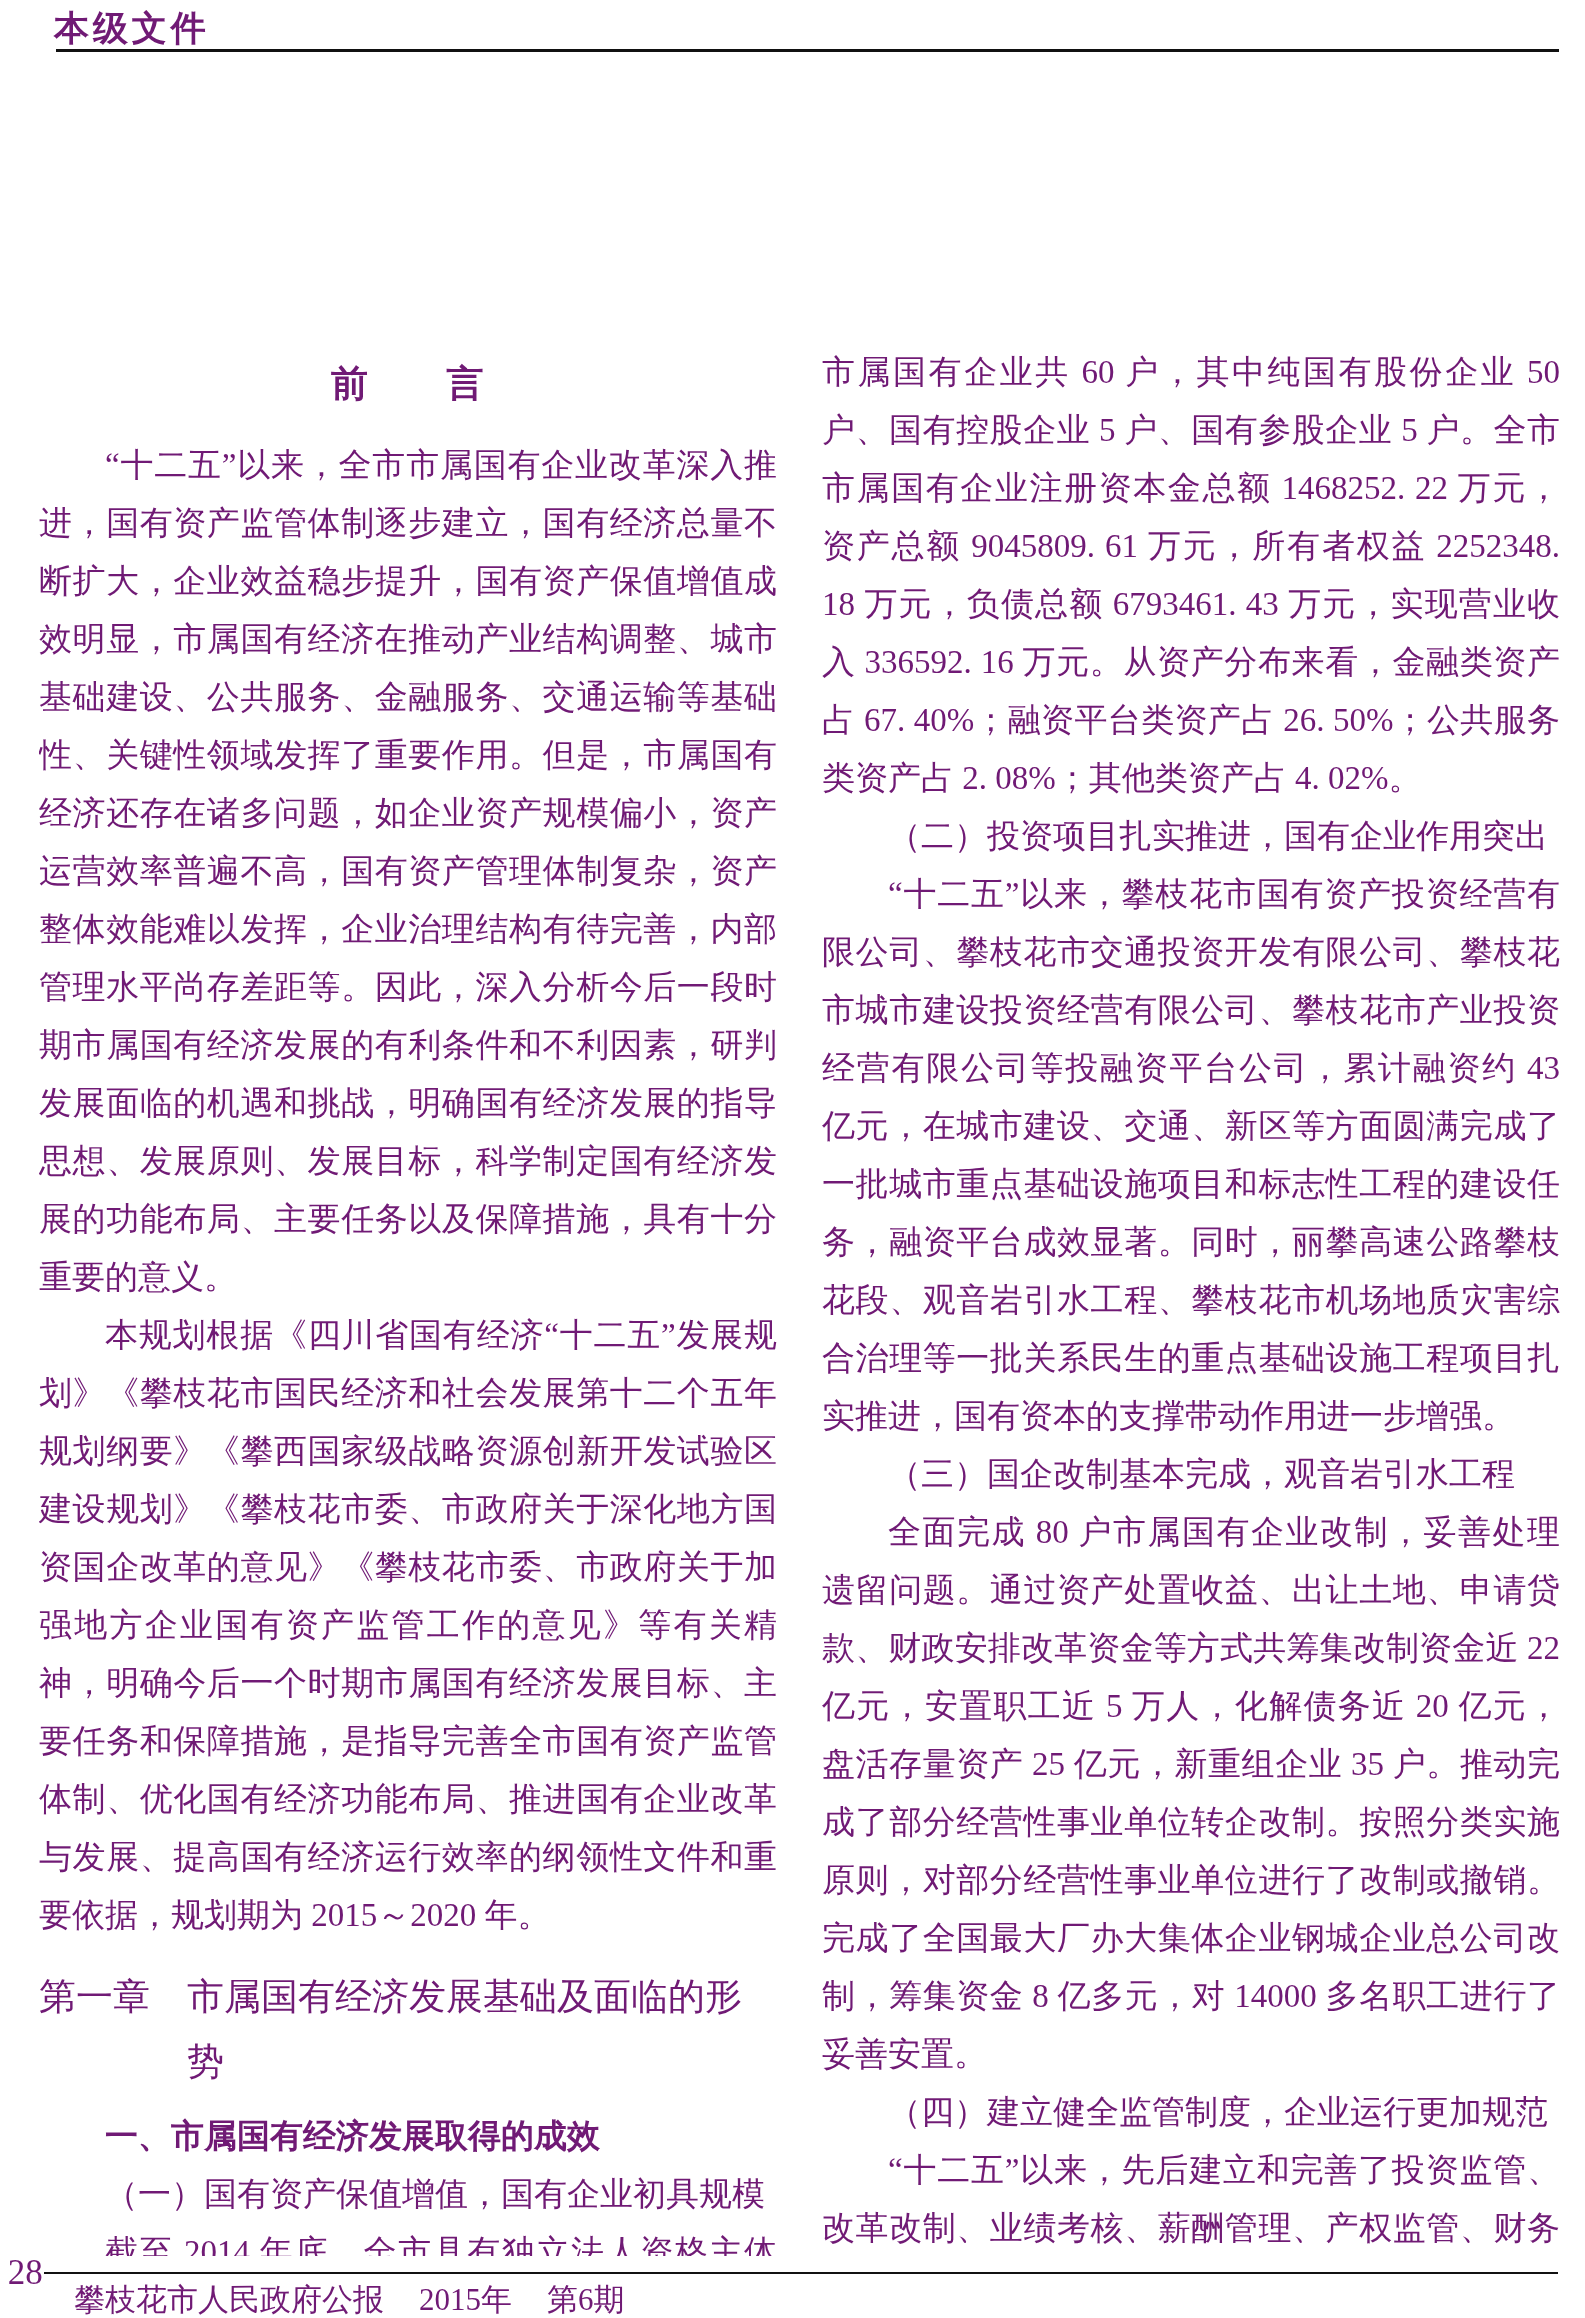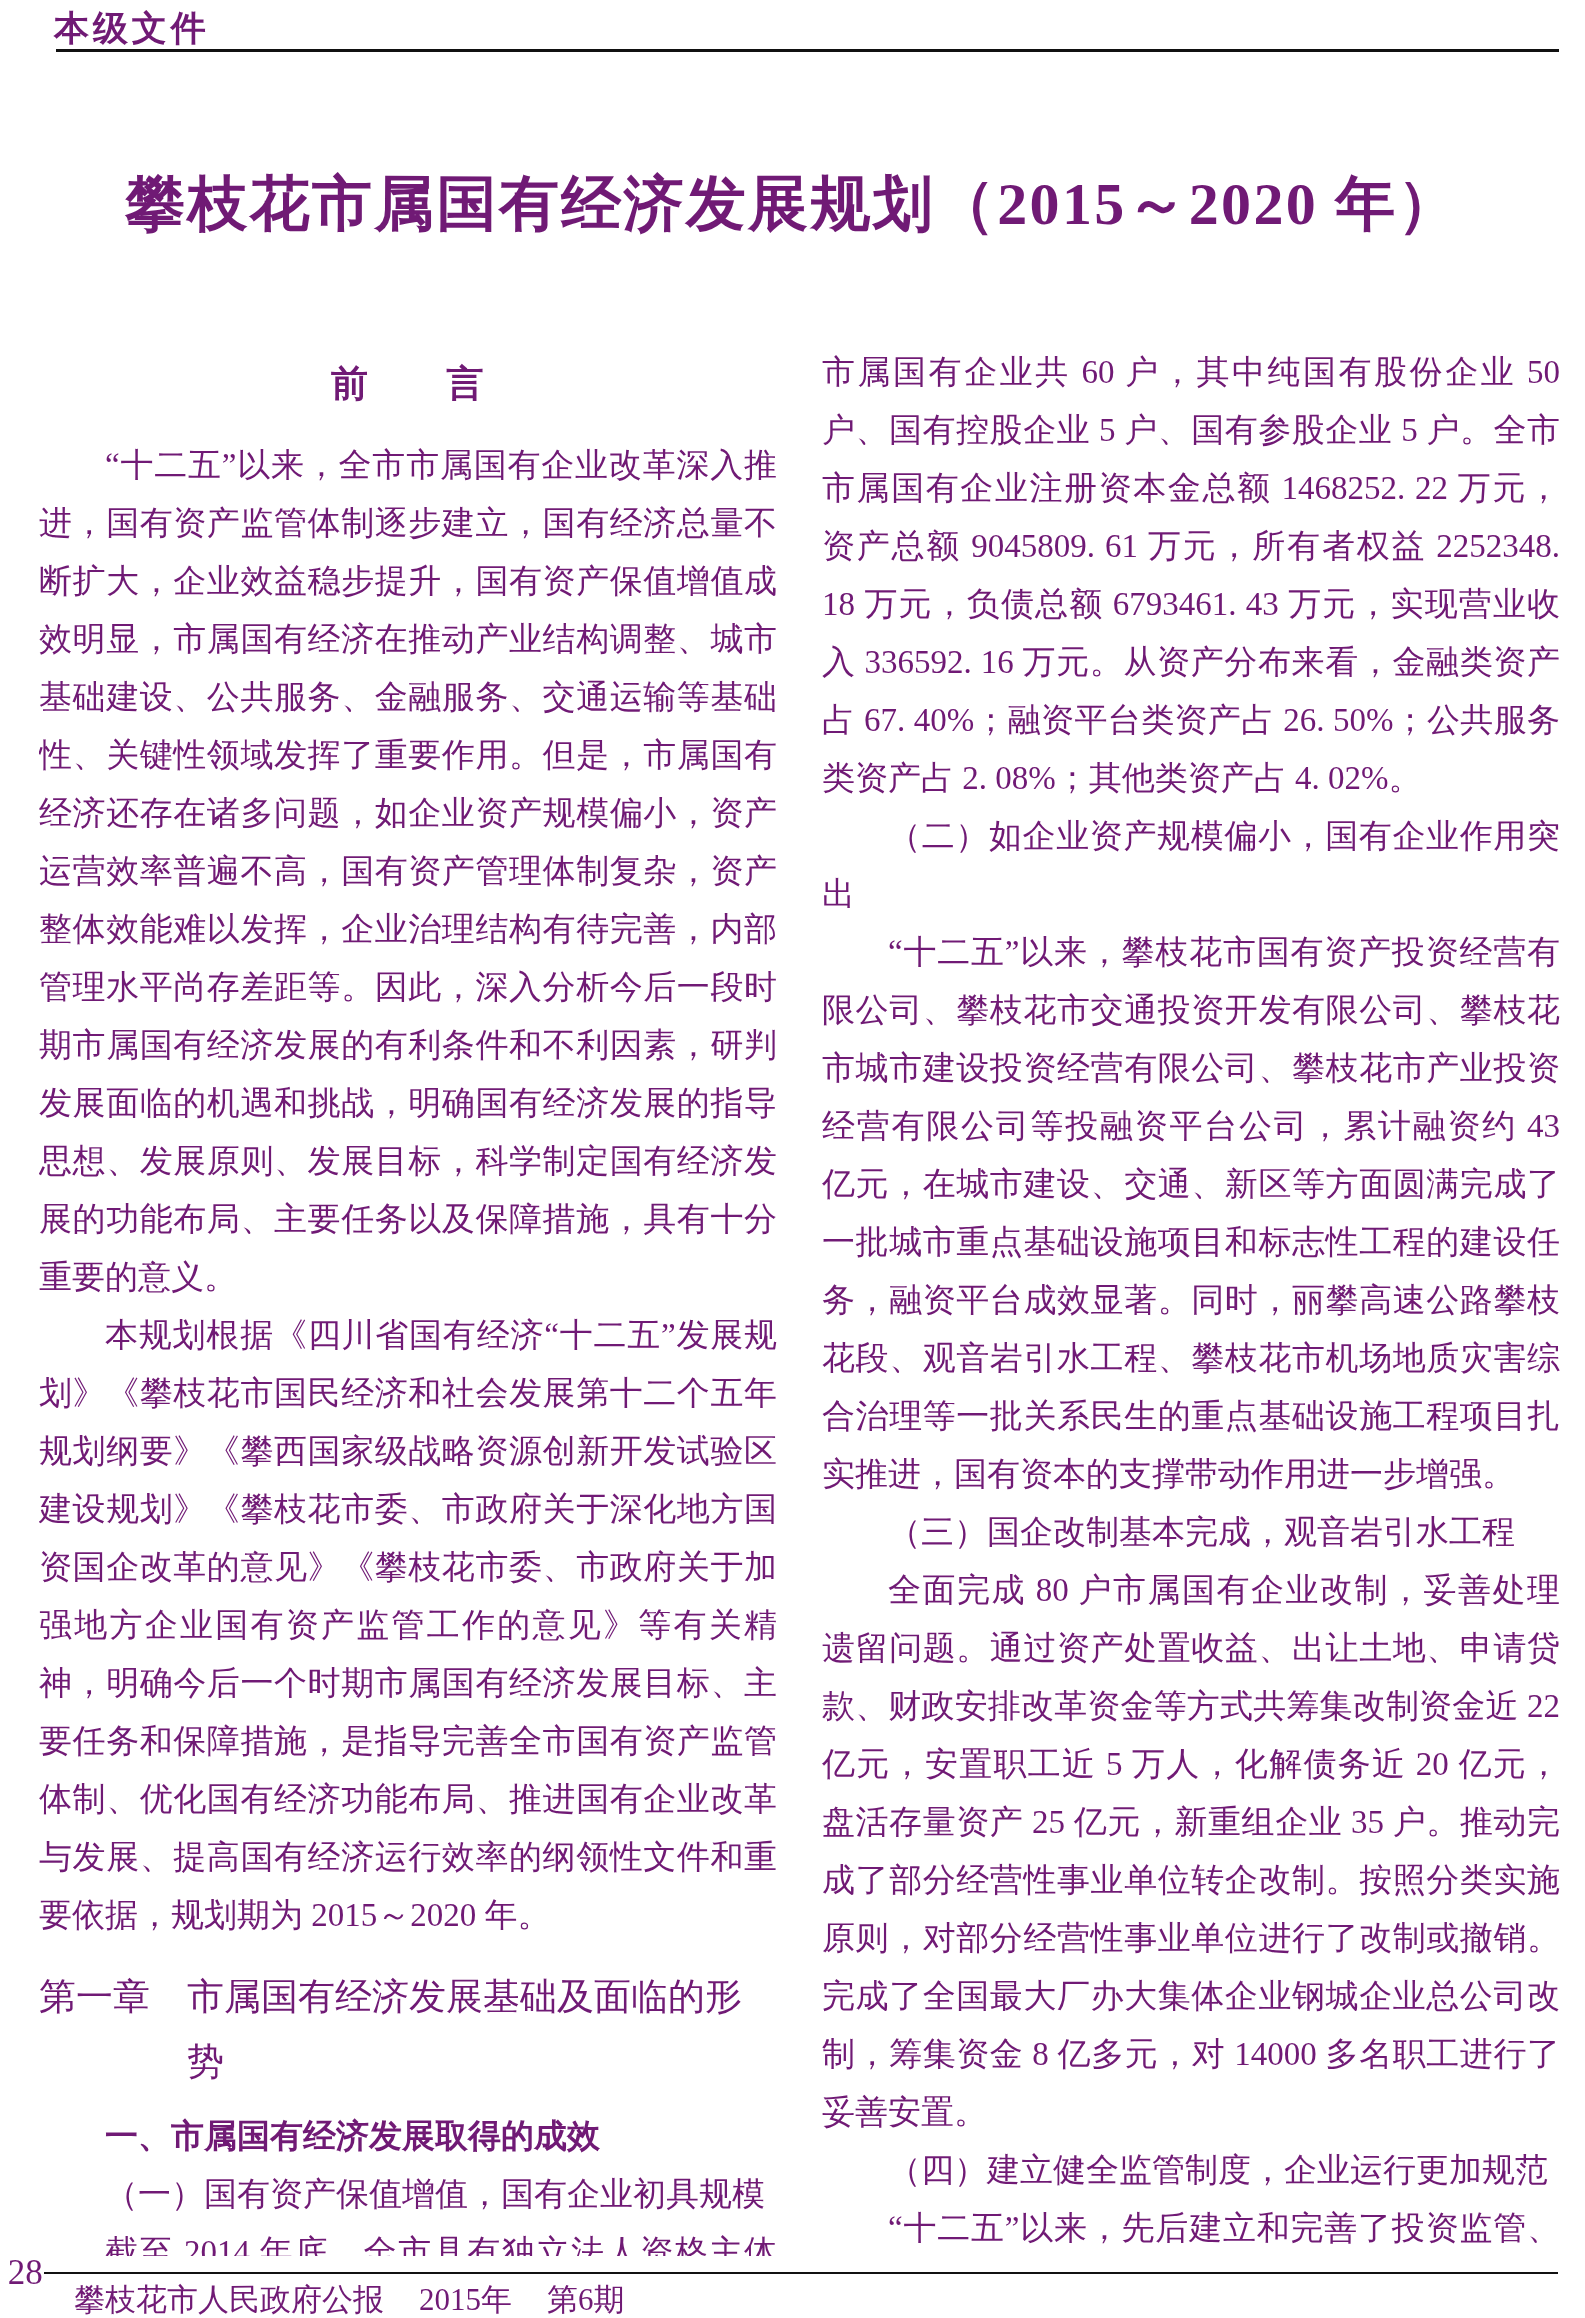--- a/index.html
+++ b/index.html
@@ -74,37 +74,36 @@
   .footer-text .gap{display:inline-block;width:35px;}
 </style>
 </head>
 <body>
 
 <div class="page">
 
   <div class="doc-header">本级文件</div>
   <div class="header-rule"></div>
 
-  <div class="doc-title">攀枝花市属国有经济发展规划（2015～2020 年）</div>
 
   <div class="body-region">
 
     <div class="column">
       <div class="preface-heading">前　　言</div>
       <p class="paragraph">“十二五”以来，全市市属国有企业改革深入推进，国有资产监管体制逐步建立，国有经济总量不断扩大，企业效益稳步提升，国有资产保值增值成效明显，市属国有经济在推动产业结构调整、城市基础建设、公共服务、金融服务、交通运输等基础性、关键性领域发挥了重要作用。但是，市属国有经济还存在诸多问题，如企业资产规模偏小，资产运营效率普遍不高，国有资产管理体制复杂，资产整体效能难以发挥，企业治理结构有待完善，内部管理水平尚存差距等。因此，深入分析今后一段时期市属国有经济发展的有利条件和不利因素，研判发展面临的机遇和挑战，明确国有经济发展的指导思想、发展原则、发展目标，科学制定国有经济发展的功能布局、主要任务以及保障措施，具有十分重要的意义。</p>
       <p class="paragraph">本规划根据《四川省国有经济“十二五”发展规划》《攀枝花市国民经济和社会发展第十二个五年规划纲要》《攀西国家级战略资源创新开发试验区建设规划》《攀枝花市委、市政府关于深化地方国资国企改革的意见》《攀枝花市委、市政府关于加强地方企业国有资产监管工作的意见》等有关精神，明确今后一个时期市属国有经济发展目标、主要任务和保障措施，是指导完善全市国有资产监管体制、优化国有经济功能布局、推进国有企业改革与发展、提高国有经济运行效率的纲领性文件和重要依据，规划期为 2015～2020 年。</p>
       <div class="chapter-heading">第一章　市属国有经济发展基础及面临的形势</div>
       <div class="section-heading">一、市属国有经济发展取得的成效</div>
       <p class="item-heading">（一）国有资产保值增值，国有企业初具规模</p>
       <p class="paragraph">截至 2014 年底，全市具有独立法人资格主体的</p>
     </div>
 
     <div class="column">
       <p class="paragraph no-indent">市属国有企业共 60 户，其中纯国有股份企业 50 户、国有控股企业 5 户、国有参股企业 5 户。全市市属国有企业注册资本金总额 1468252. 22 万元，资产总额 9045809. 61 万元，所有者权益 2252348. 18 万元，负债总额 6793461. 43 万元，实现营业收入 336592. 16 万元。从资产分布来看，金融类资产占 67. 40%；融资平台类资产占 26. 50%；公共服务类资产占 2. 08%；其他类资产占 4. 02%。</p>
-      <p class="item-heading">（二）如企业资产规模偏小，国有企业作用突出</p>
+      <p class="item-heading">（二）投资项目扎实推进，国有企业作用突出</p>
       <p class="paragraph">“十二五”以来，攀枝花市国有资产投资经营有限公司、攀枝花市交通投资开发有限公司、攀枝花市城市建设投资经营有限公司、攀枝花市产业投资经营有限公司等投融资平台公司，累计融资约 43 亿元，在城市建设、交通、新区等方面圆满完成了一批城市重点基础设施项目和标志性工程的建设任务，融资平台成效显著。同时，丽攀高速公路攀枝花段、观音岩引水工程、攀枝花市机场地质灾害综合治理等一批关系民生的重点基础设施工程项目扎实推进，国有资本的支撑带动作用进一步增强。</p>
       <p class="item-heading">（三）国企改制基本完成，观音岩引水工程</p>
       <p class="paragraph">全面完成 80 户市属国有企业改制，妥善处理遗留问题。通过资产处置收益、出让土地、申请贷款、财政安排改革资金等方式共筹集改制资金近 22 亿元，安置职工近 5 万人，化解债务近 20 亿元，盘活存量资产 25 亿元，新重组企业 35 户。推动完成了部分经营性事业单位转企改制。按照分类实施原则，对部分经营性事业单位进行了改制或撤销。完成了全国最大厂办大集体企业钢城企业总公司改制，筹集资金 8 亿多元，对 14000 多名职工进行了妥善安置。</p>
       <p class="item-heading">（四）建立健全监管制度，企业运行更加规范</p>
       <p class="paragraph">“十二五”以来，先后建立和完善了投资监管、改革改制、业绩考核、薪酬管理、产权监管、财务监</p>
     </div>
 
   </div>
 
   <div class="footer-rule"></div>

